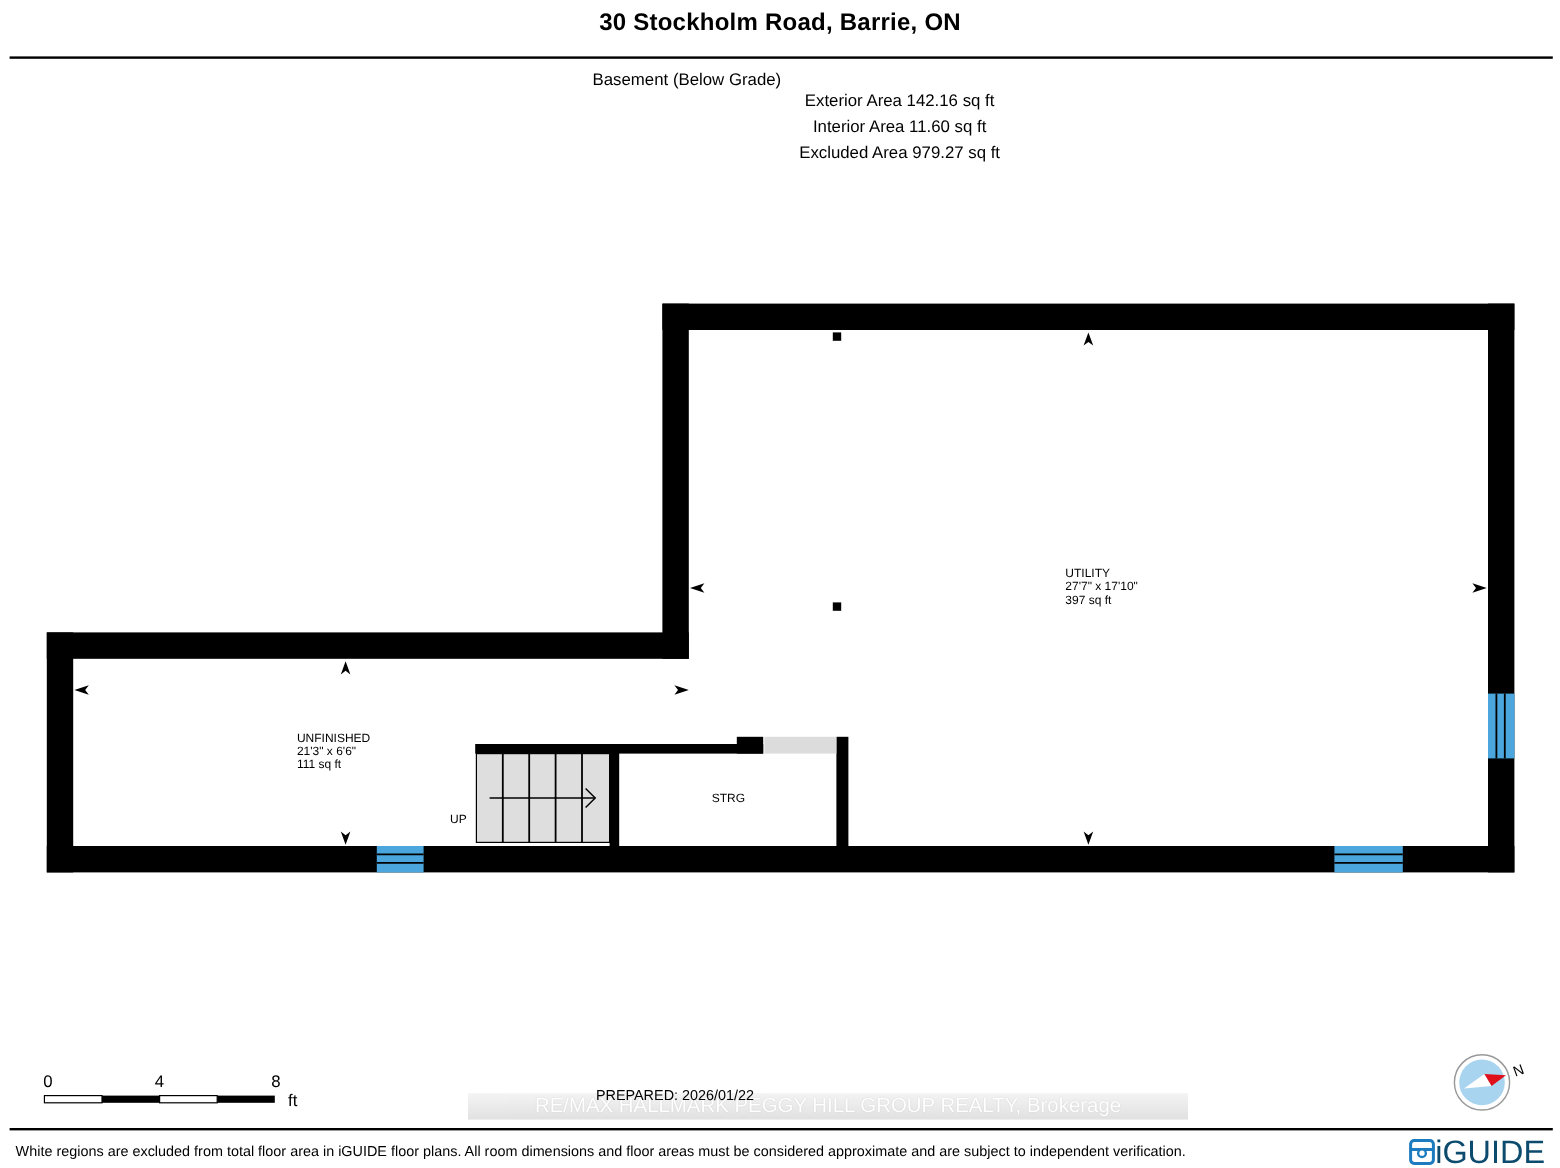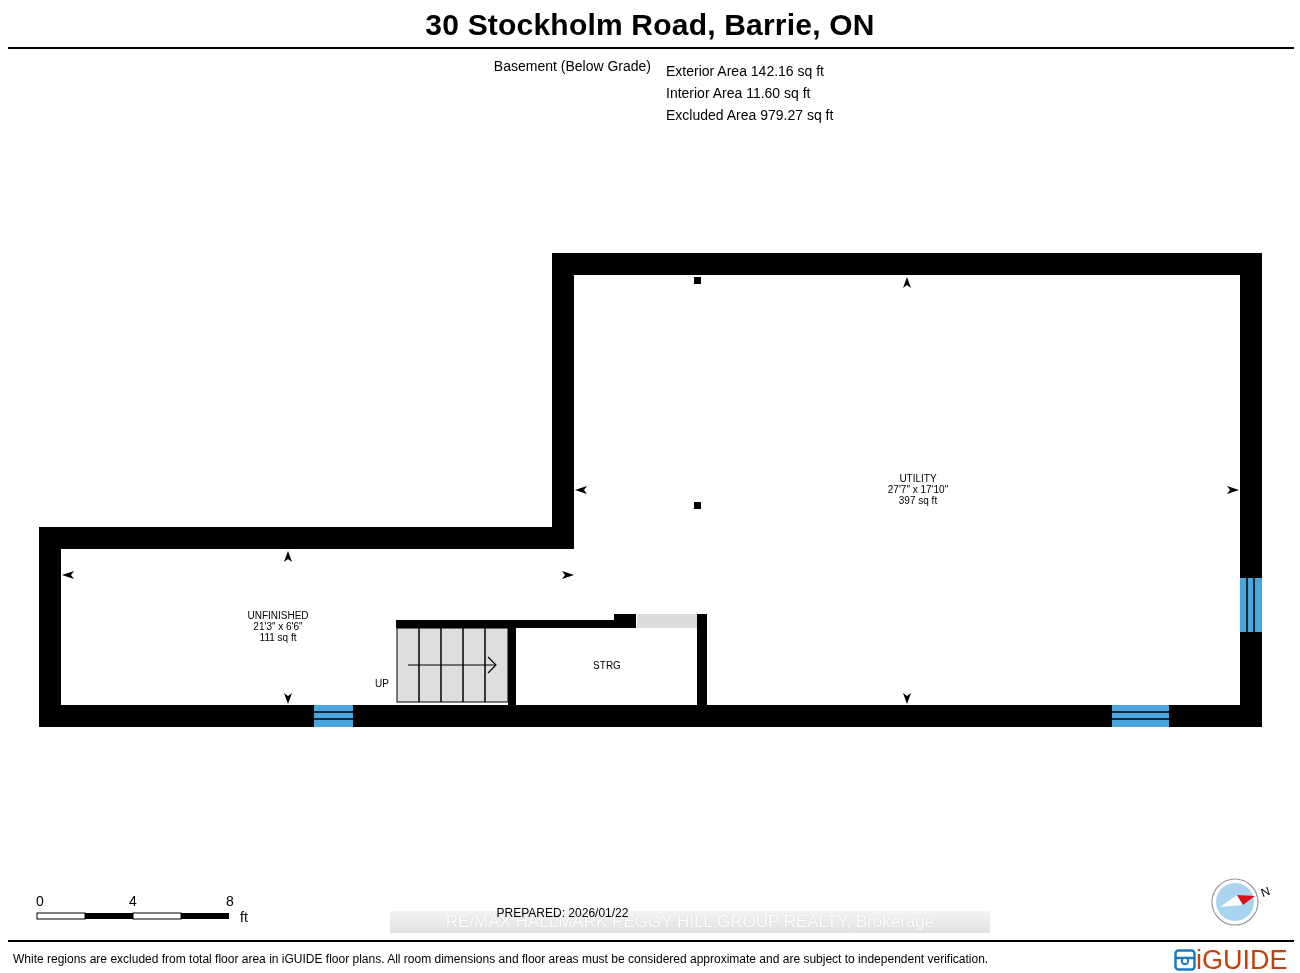--- a/index.html
+++ b/index.html
@@ -1,28 +1,28 @@
 <!DOCTYPE html>
 <html><head>
 <meta charset="utf-8">
 <style>
   html,body{margin:0;padding:0;background:#fff;}
   body{width:1300px;height:973px;position:relative;overflow:hidden;font-family:"Liberation Sans",sans-serif;color:#000;}
-  .title{position:absolute;left:0;top:8px;width:1300px;text-align:center;font-size:30px;font-weight:bold;letter-spacing:0.2px;}
+  .title{position:absolute;left:0;top:8px;width:1300px;text-align:center;font-size:20px;font-weight:bold;letter-spacing:0.2px;}
   .rule{position:absolute;left:8px;width:1286px;height:2px;background:#000;}
   .floor-label{position:absolute;left:440px;top:58px;width:211px;text-align:right;font-size:14px;font-weight:normal;}
-  .area-lines{position:absolute;left:666px;top:60px;font-size:14px;line-height:22px;}
+  .area-lines{position:absolute;left:666px;top:72px;font-size:14px;line-height:22px;text-align:center;}
   .plan{position:absolute;left:0;top:0;}
-  .room-label{position:absolute;font-size:10px;line-height:11px;text-align:center;transform:translateX(-50%);white-space:nowrap;}
+  .room-label{position:absolute;font-size:10px;line-height:11px;text-align:left;transform:translateX(-50%);white-space:nowrap;}
   .scale{position:absolute;left:36px;top:893px;}
   .scale .n{position:absolute;top:0;font-size:14px;}
   .watermark{position:absolute;left:390px;top:911px;width:600px;height:22px;background:linear-gradient(#f2f2f2,#dcdcdc);opacity:0.85;color:#fff;font-size:17px;line-height:22px;text-align:center;text-shadow:0 0 1px #bbb;white-space:nowrap;overflow:hidden;}
   .prepared-top{position:absolute;left:0;top:906px;width:1085px;text-align:center;font-size:12px;z-index:3;padding-left:20px;}
   .disclaimer{position:absolute;left:13px;top:952px;font-size:12px;text-align:center;}
-  .logo{position:absolute;left:1174px;top:946px;color:#c2410c;font-size:27px;line-height:28px;display:flex;align-items:center;}
+  .logo{position:absolute;left:1174px;top:946px;color:#0c4a6e;font-size:27px;line-height:28px;display:flex;align-items:center;}
   .compass{position:absolute;left:1210px;top:877px;}
 </style>
 </head>
 <body>
 
 <div class="title">30 Stockholm Road, Barrie, ON</div>
 <div class="rule" style="top:47px"></div>
 
 <div class="floor-label">Basement (Below Grade)</div>
 <div class="area-lines">

